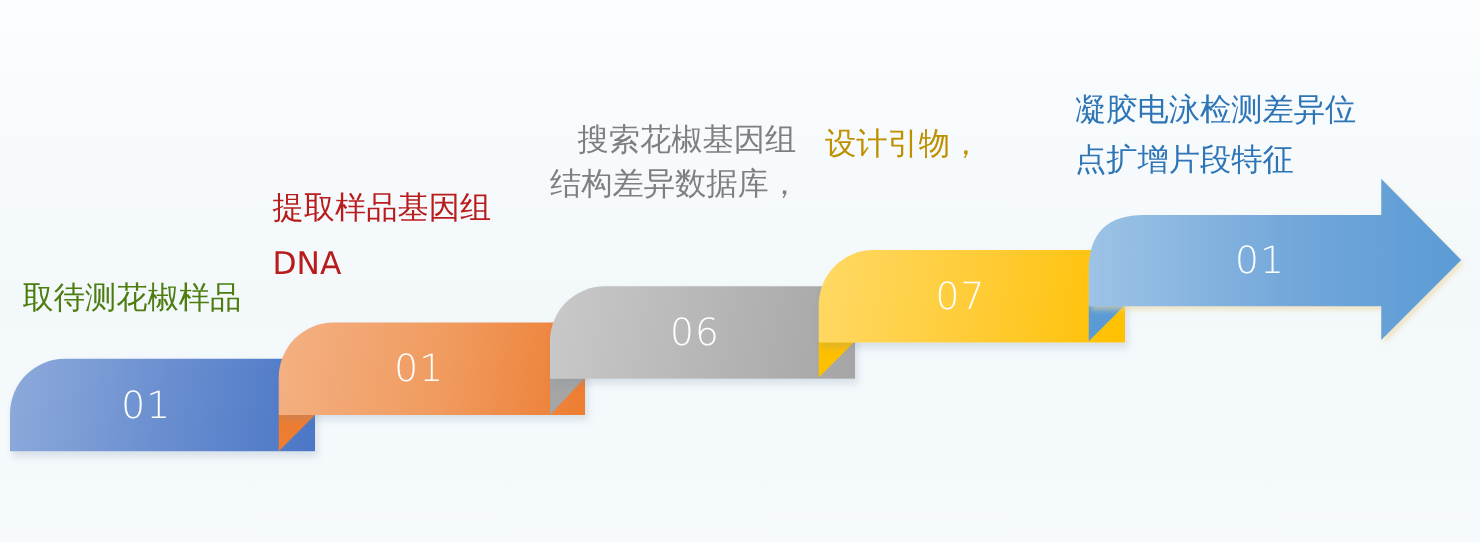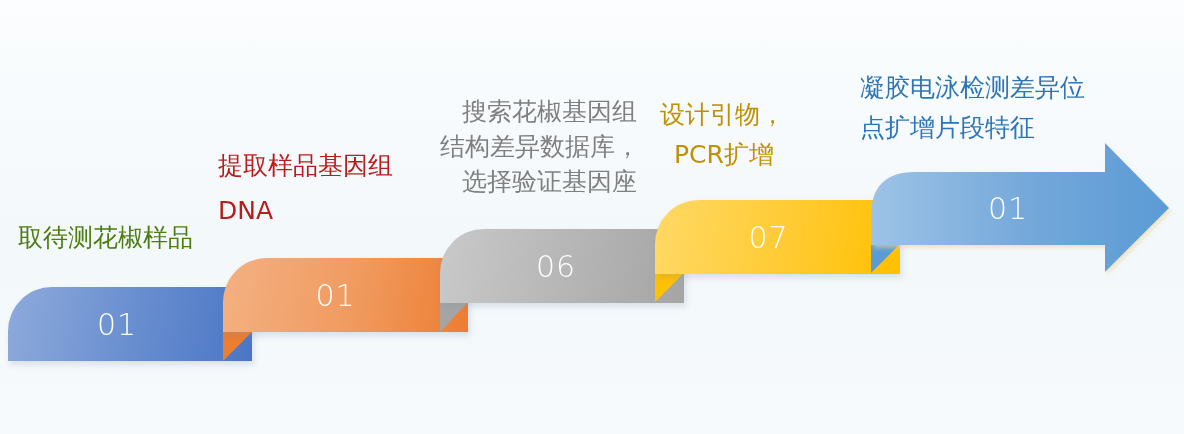--- a/index.html
+++ b/index.html
@@ -42,32 +42,30 @@
     <div class="block" style="left:223px; top:258px; width:245px; background:linear-gradient(100deg,#f4b183 0%,#f09a5e 55%,#ed7d31 100%); z-index:3;">
       <span class="num" style="margin-left:-20px;">01</span>
     </div>
     <div class="fold" style="left:440px; top:302px; border-top:30px solid #a5a5a5; border-right:28px solid transparent; z-index:4;"></div>
   </div>
 
   <div class="step">
     <div class="label" style="left:440px; top:94px; width:240px; color:#7f7f7f; line-height:35px;">
       <div style="padding-left:22px;">搜索花椒基因组</div>
       <div>结构差异数据库，</div>
-      <div style="padding-left:22px;">选择验证基因座</div>
     </div>
     <div class="block" style="left:440px; top:229px; width:244px; background:linear-gradient(100deg,#c9c9c9 0%,#b5b5b5 55%,#a5a5a5 100%); z-index:5;">
       <span class="num" style="margin-left:-12px;">06</span>
     </div>
     <div class="fold" style="left:655px; top:273px; border-top:29px solid #ffc000; border-right:29px solid transparent; z-index:6;"></div>
   </div>
 
   <div class="step">
     <div class="label" style="left:660px; top:95px; width:150px; color:#bf9000; line-height:40px;">
       <div>设计引物，</div>
-      <div style="padding-left:14px;">PCR扩增</div>
     </div>
     <div class="block" style="left:655px; top:200px; width:245px; background:linear-gradient(100deg,#ffd966 0%,#ffcb33 55%,#ffc000 100%); z-index:7;">
       <span class="num" style="margin-left:-18px;">07</span>
     </div>
     <div class="fold" style="left:871px; top:244px; border-top:29px solid #5b9bd5; border-right:29px solid transparent; z-index:8;"></div>
   </div>
 
   <div class="step">
     <div class="label" style="left:860px; top:68px; width:268px; color:#2e75b6; line-height:40px;">
       <div>凝胶电泳检测差异位</div>

